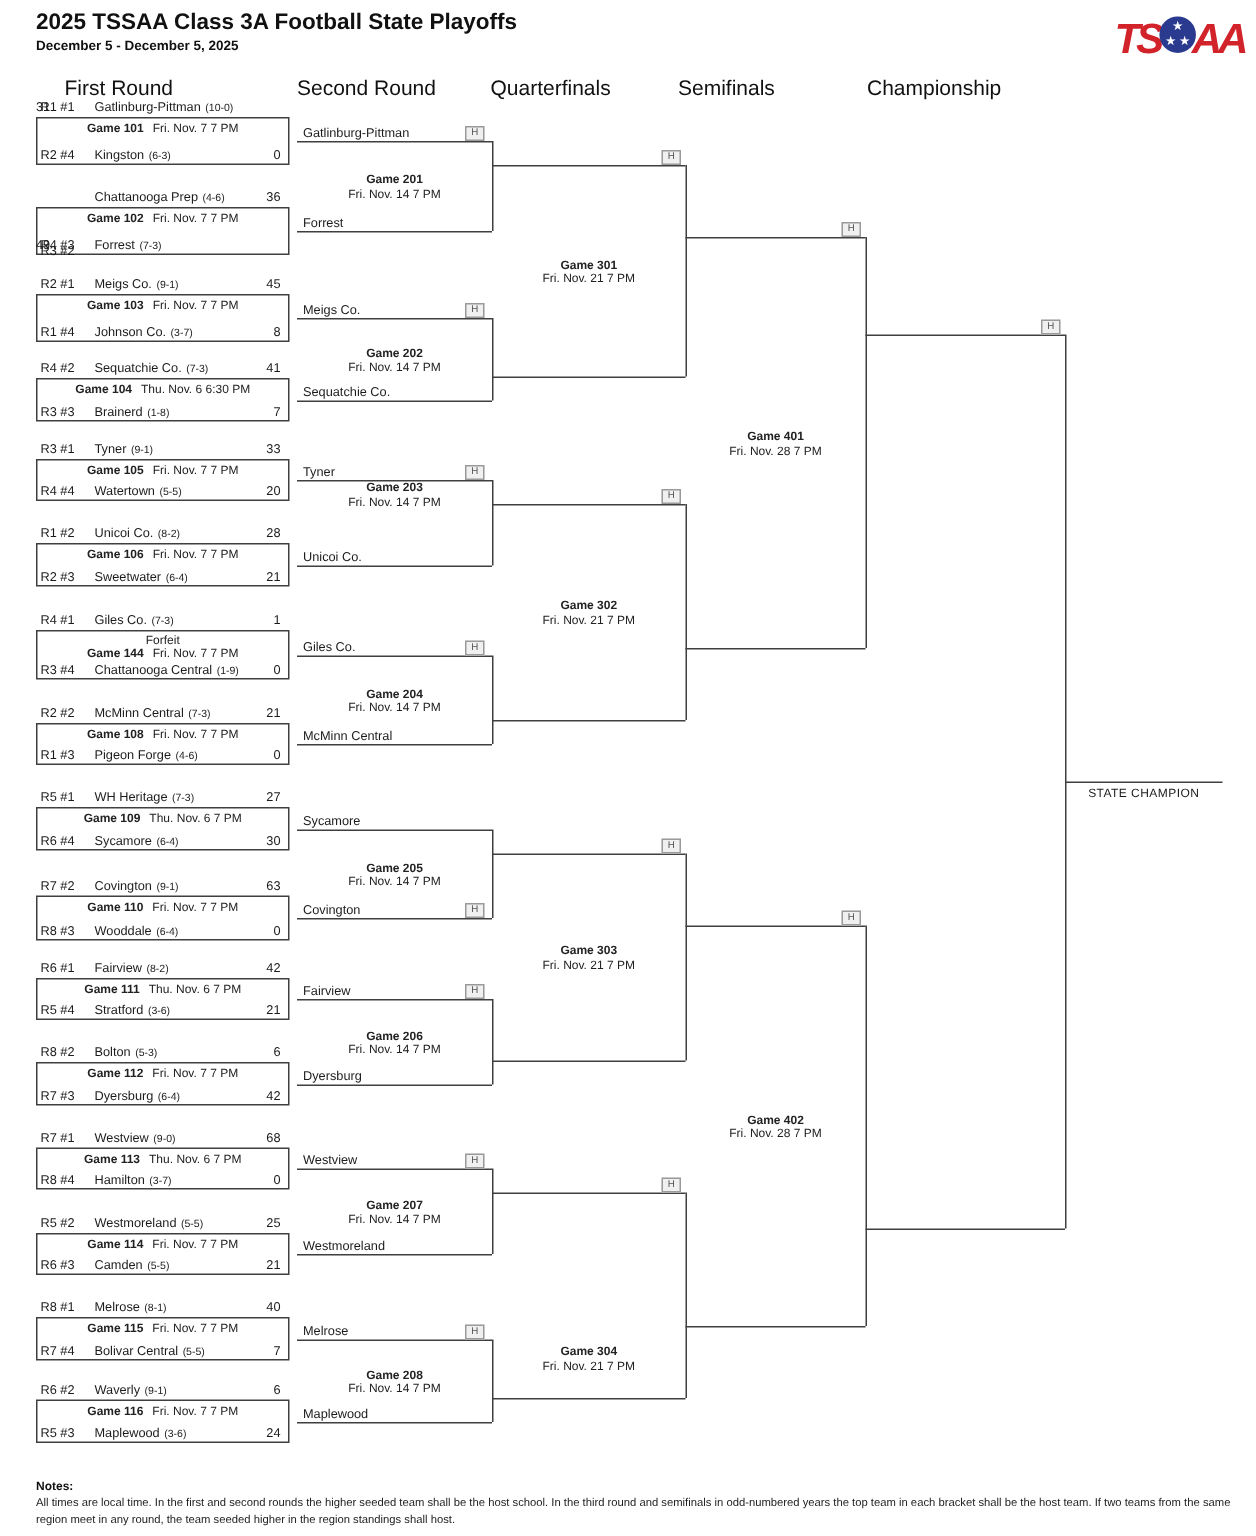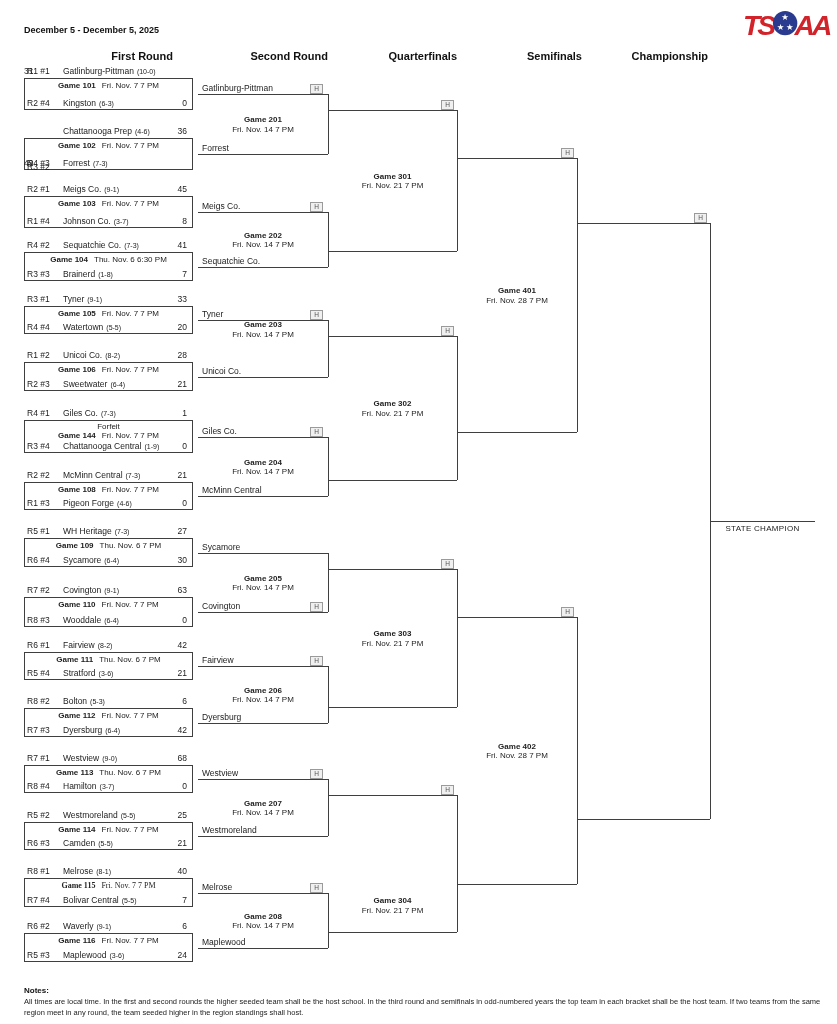--- a/index.html
+++ b/index.html
@@ -1,35 +1,36 @@
 <!DOCTYPE html>
 <html><head>
 <meta charset="utf-8">
 <style>
   html,body{margin:0;padding:0;background:#fff;}
   #page{position:relative;width:837px;height:1024px;background:#fff;
         font-family:"Liberation Sans",sans-serif;color:#1b1b1b;overflow:hidden;}
   #bracket{position:absolute;left:0;top:0;right:0;bottom:0;}
   .title{position:absolute;left:24px;top:6px;font-size:15px;font-weight:bold;color:#111;white-space:nowrap;}
   .subtitle{position:absolute;left:24px;top:25px;font-size:9px;font-weight:bold;color:#111;white-space:nowrap;}
-  .colhead{position:absolute;top:50px;width:130px;text-align:right;font-size:11px;font-weight:bold;color:#111;}
+  .colhead{position:absolute;top:50px;width:130px;text-align:left;font-size:14px;font-weight:normal;color:#111;}
   .ln{position:absolute;background:#3f3f3f;}
   .gamebox{position:absolute;border:1px solid #3f3f3f;box-sizing:border-box;background:transparent;}
   .t{position:absolute;font-size:8.5px;line-height:10px;white-space:nowrap;color:#1b1b1b;}
   .info{font-size:8px;line-height:9.5px;color:#222;}
   .info2{position:absolute;font-size:8px;line-height:9.5px;text-align:center;color:#222;white-space:nowrap;}
   .hbox{position:absolute;width:11px;height:8px;border:1px solid #9a9a9a;background:#f0f0f0;
         color:#555;font-size:6.5px;line-height:8px;text-align:center;box-sizing:content-box;}
   .noteslabel{position:absolute;left:24px;top:986px;font-size:8px;font-weight:bold;color:#111;}
   .notestext{position:absolute;left:24px;top:997px;width:812px;font-size:7.5px;line-height:10.5px;color:#222;}
 </style>
 </head>
 <body>
 
 <div id="page">
+  <div class="title">2025 TSSAA Class 3A Football State Playoffs</div>
   <div class="subtitle">December 5 - December 5, 2025</div>
 
   <svg style="position:absolute;left:742px;top:4px;" width="90" height="42" viewBox="0 0 96 44">
     <text x="1" y="33" font-family="Liberation Sans, sans-serif" font-style="italic" font-weight="bold" font-size="30" letter-spacing="-3" fill="#d2232a">TS</text>
     <circle cx="46" cy="20" r="13" fill="#2a3b8f"></circle>
     <text x="46" y="17" text-anchor="middle" font-size="9" fill="#ffffff">★</text>
     <text x="41" y="27" text-anchor="middle" font-size="9" fill="#ffffff">★</text>
     <text x="51" y="27" text-anchor="middle" font-size="9" fill="#ffffff">★</text>
     <text x="56" y="33" font-family="Liberation Sans, sans-serif" font-style="italic" font-weight="bold" font-size="30" letter-spacing="-3" fill="#d2232a">AA</text>
   </svg>
@@ -154,21 +155,21 @@
       <div class="t" style="left: 63px; top: 838px;"><span>Camden</span><span style="margin-left: 3px; font-size: 7px;">(5-5)</span></div>
       <div class="t" style="left: 24px; top: 838px; width: 163px; text-align: right;">21</div>
       <div class="t info" style="left: 24px; top: 825px; width: 169px; text-align: center;"><span style="font-weight: bold;">Game 114</span><span style="margin-left: 6px;">Fri. Nov. 7 7 PM</span></div>
       <div class="gamebox" style="left: 24px; top: 878px; width: 169px; height: 29px;"></div>
       <div class="t" style="left: 27px; top: 866px;">R8 #1</div>
       <div class="t" style="left: 63px; top: 866px;"><span>Melrose</span><span style="margin-left: 3px; font-size: 7px;">(8-1)</span></div>
       <div class="t" style="left: 24px; top: 866px; width: 163px; text-align: right;">40</div>
       <div class="t" style="left: 27px; top: 895px;">R7 #4</div>
       <div class="t" style="left: 63px; top: 895px;"><span>Bolivar Central</span><span style="margin-left: 3px; font-size: 7px;">(5-5)</span></div>
       <div class="t" style="left: 24px; top: 895px; width: 163px; text-align: right;">7</div>
-      <div class="t info" style="left: 24px; top: 881px; width: 169px; text-align: center; font-family: Liberation Serif, serif;"><span style="font-weight: bold;">Game 115</span><span style="margin-left: 6px;">Fri. Nov. 7 7 PM</span></div>
+      <div class="t info" style="left: 24px; top: 881px; width: 169px; text-align: center;"><span style="font-weight: bold;">Game 115</span><span style="margin-left: 6px;">Fri. Nov. 7 7 PM</span></div>
       <div class="gamebox" style="left: 24px; top: 933px; width: 169px; height: 29px;"></div>
       <div class="t" style="left: 27px; top: 921px;">R6 #2</div>
       <div class="t" style="left: 63px; top: 921px;"><span>Waverly</span><span style="margin-left: 3px; font-size: 7px;">(9-1)</span></div>
       <div class="t" style="left: 24px; top: 921px; width: 163px; text-align: right;">6</div>
       <div class="t" style="left: 27px; top: 950px;">R5 #3</div>
       <div class="t" style="left: 63px; top: 950px;"><span>Maplewood</span><span style="margin-left: 3px; font-size: 7px;">(3-6)</span></div>
       <div class="t" style="left: 24px; top: 950px; width: 163px; text-align: right;">24</div>
       <div class="t info" style="left: 24px; top: 936px; width: 169px; text-align: center;"><span style="font-weight: bold;">Game 116</span><span style="margin-left: 6px;">Fri. Nov. 7 7 PM</span></div>
       <div class="ln" style="left: 198px; top: 94px; width: 130px; height: 1px;"></div>
       <div class="ln" style="left: 198px; top: 154px; width: 130px; height: 1px;"></div>

